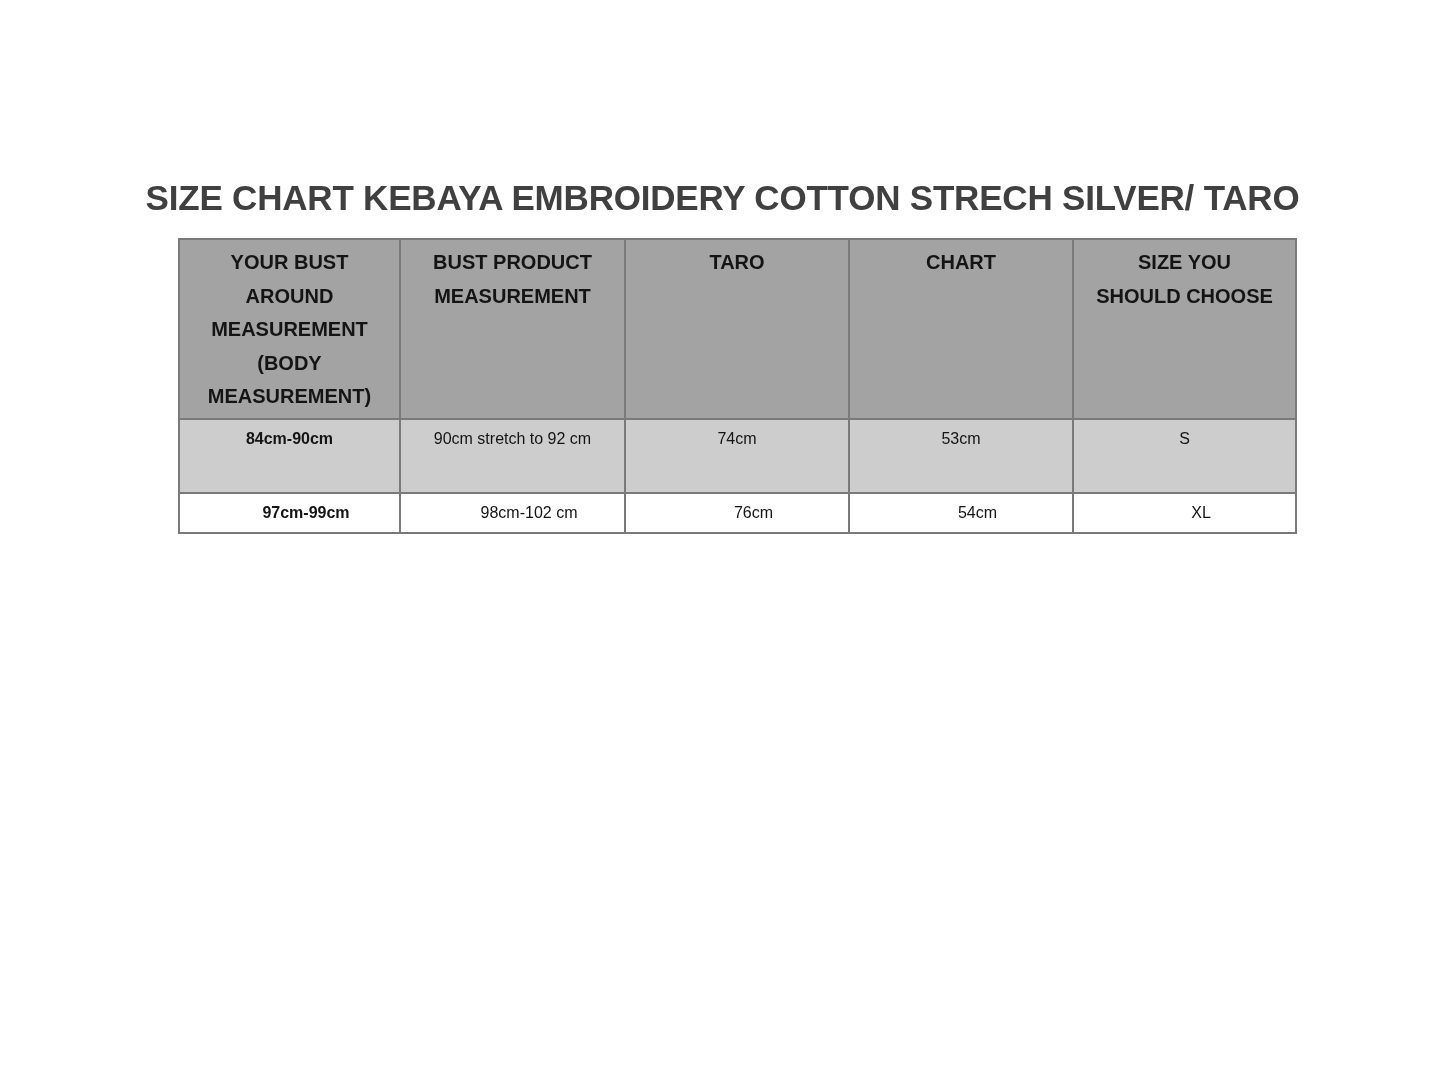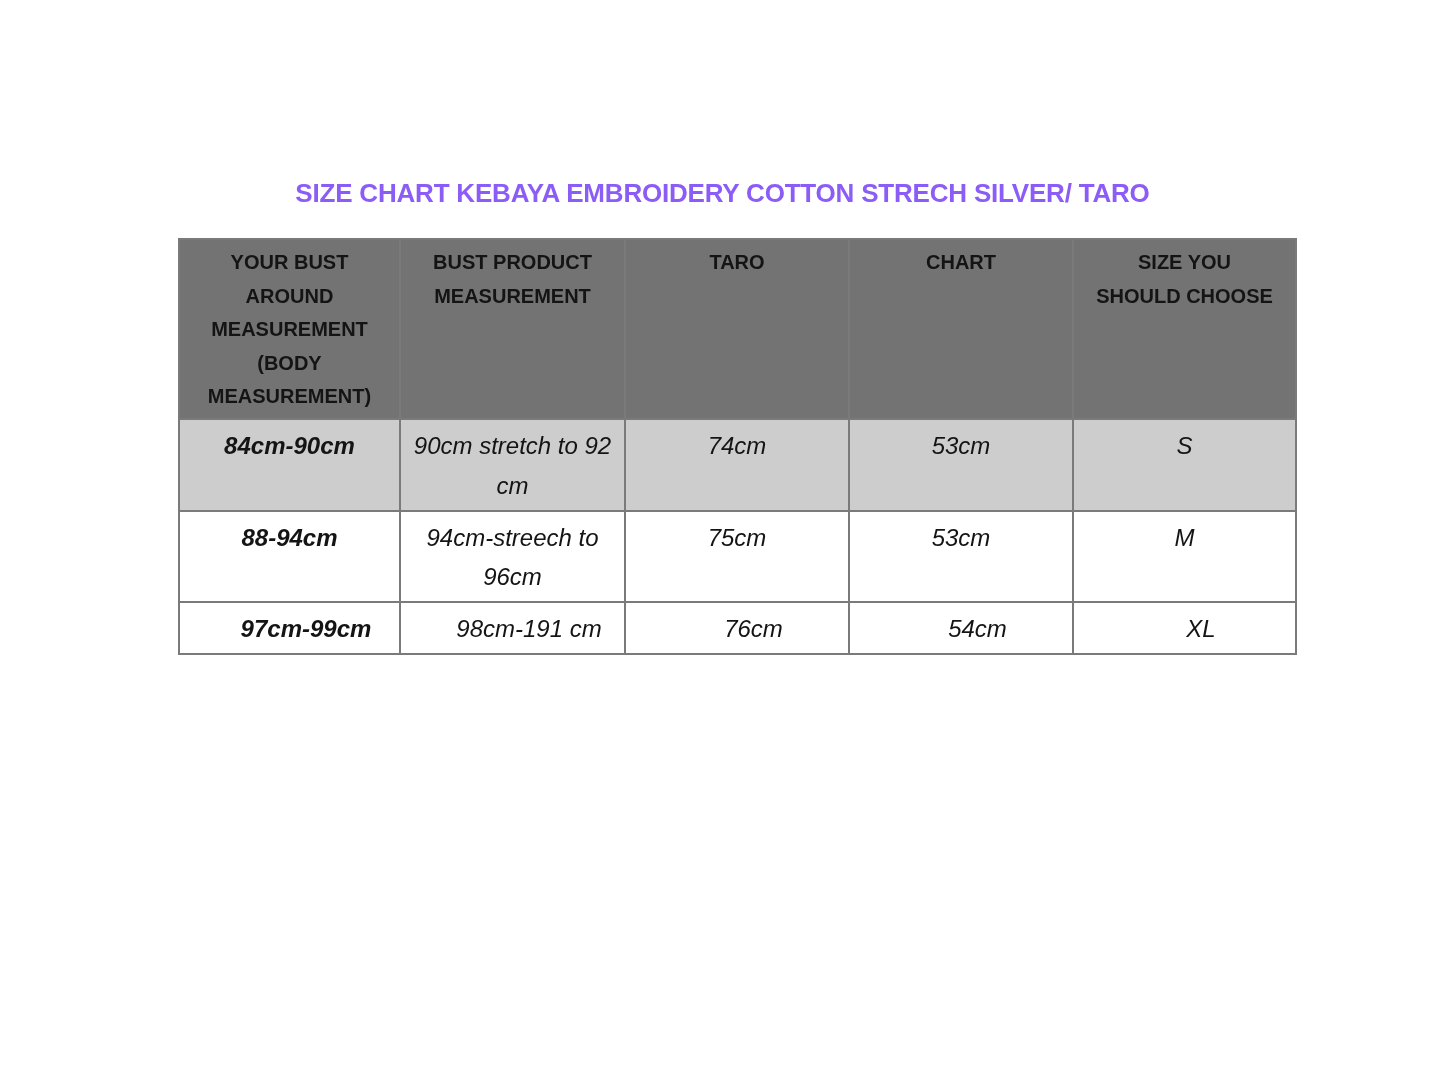--- a/index.html
+++ b/index.html
@@ -20,39 +20,39 @@
     height: 1078px;
     background: #ffffff;
   }
 
   #chart-title {
     position: absolute;
     left: 0;
     top: 178px;
     width: 1445px;
     text-align: center;
-    font-size: 26px;
+    font-size: 35px;
     font-weight: bold;
-    color: #8b5cf6;
+    color: #404040;
     letter-spacing: -0.2px;
     font-family: "Liberation Sans", sans-serif;
   }
 
   #size-table-wrap {
     position: absolute;
     left: 178px;
     top: 238px;
     width: 1117px;
   }
 
   table.size-table {
     border-collapse: collapse;
     table-layout: fixed;
     width: 1117px;
-    background: #737373;
+    background: #a3a3a3;
   }
 
   table.size-table col.c1 { width: 221px; }
   table.size-table col.c2 { width: 225px; }
   table.size-table col.c3 { width: 224px; }
   table.size-table col.c4 { width: 224px; }
   table.size-table col.c5 { width: 223px; }
 
   table.size-table td,
   table.size-table th {
@@ -67,24 +67,23 @@
   thead th {
     font-size: 20px;
     font-weight: bold;
     line-height: 1.68;
     height: 168px;
     vertical-align: top;
     border-bottom: 3px solid #6b6b6b;
   }
 
   tbody td {
-    font-size: 24px;
+    font-size: 16px;
     font-weight: normal;
     line-height: 1.66;
-    font-style: italic;
   }
 
   tbody td.firstcol {
     font-weight: bold;
   }
 
   tbody tr.shaded td {
     background: #cdcdcd;
   }
 
@@ -145,30 +144,23 @@
         </tr>
       </thead>
       <tbody>
         <tr class="shaded tall">
           <td class="firstcol">84cm-90cm</td>
           <td>90cm stretch to 92 cm</td>
           <td>74cm</td>
           <td>53cm</td>
           <td>S</td>
         </tr>
-        <tr class="plain tall">
-          <td class="firstcol">88-94cm</td>
-          <td>94cm-streech to 96cm</td>
-          <td>75cm</td>
-          <td>53cm</td>
-          <td>M</td>
-        </tr>
         <tr class="plain short">
           <td class="firstcol">97cm-99cm</td>
-          <td>98cm-191 cm</td>
+          <td>98cm-102 cm</td>
           <td>76cm</td>
           <td>54cm</td>
           <td>XL</td>
         </tr>
       </tbody>
     </table>
   </div>
 
 </div>
 

